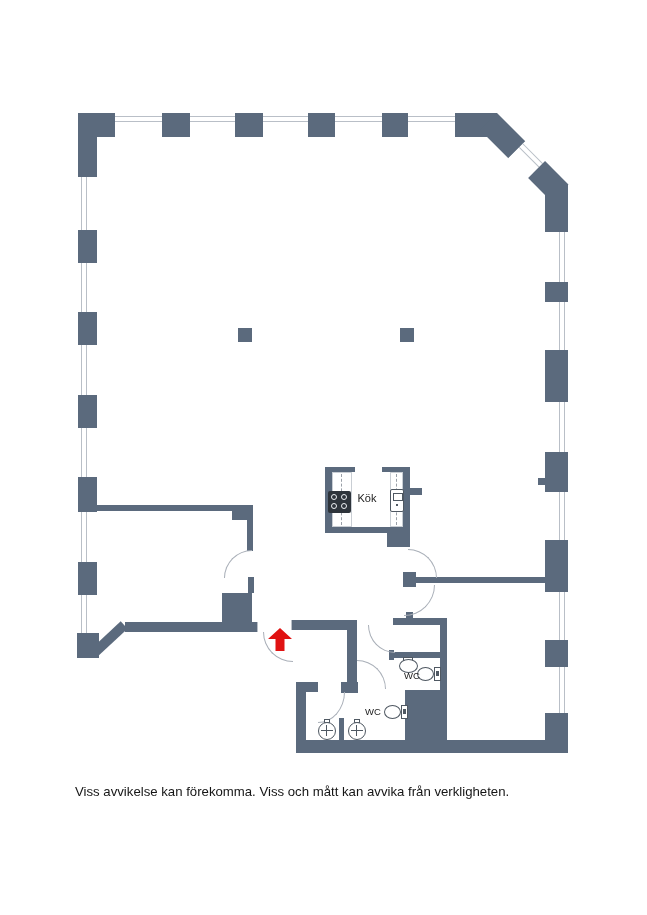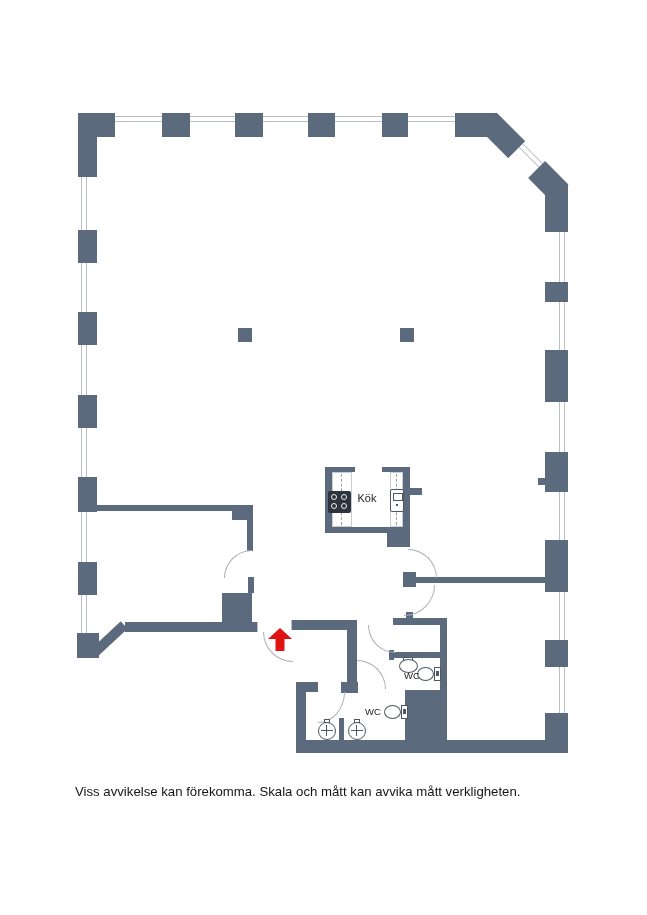--- a/index.html
+++ b/index.html
@@ -165,15 +165,15 @@
   <div class="label" style="left:360px;top:706px;width:26px;font-size:9.5px">WC</div>
   <div class="fix" style="left:324px;top:719px;width:6px;height:4px"></div>
   <div class="fix ellipse" style="left:318px;top:722px;width:18px;height:18px"></div>
   <div class="tick" style="left:321px;top:730px;width:12px;height:1px"></div>
   <div class="tick" style="left:326px;top:725px;width:1px;height:11px"></div>
   <div class="fix" style="left:354px;top:719px;width:6px;height:4px"></div>
   <div class="fix ellipse" style="left:348px;top:722px;width:18px;height:18px"></div>
   <div class="tick" style="left:351px;top:730px;width:12px;height:1px"></div>
   <div class="tick" style="left:356px;top:725px;width:1px;height:11px"></div>
 
-  <div class="caption">Viss avvikelse kan förekomma. Skala och mått kan avvika mått verkligheten.</div>
+  <div class="caption">Viss avvikelse kan förekomma. Viss och mått kan avvika från verkligheten.</div>
 
 </div>
 
 </body></html>

